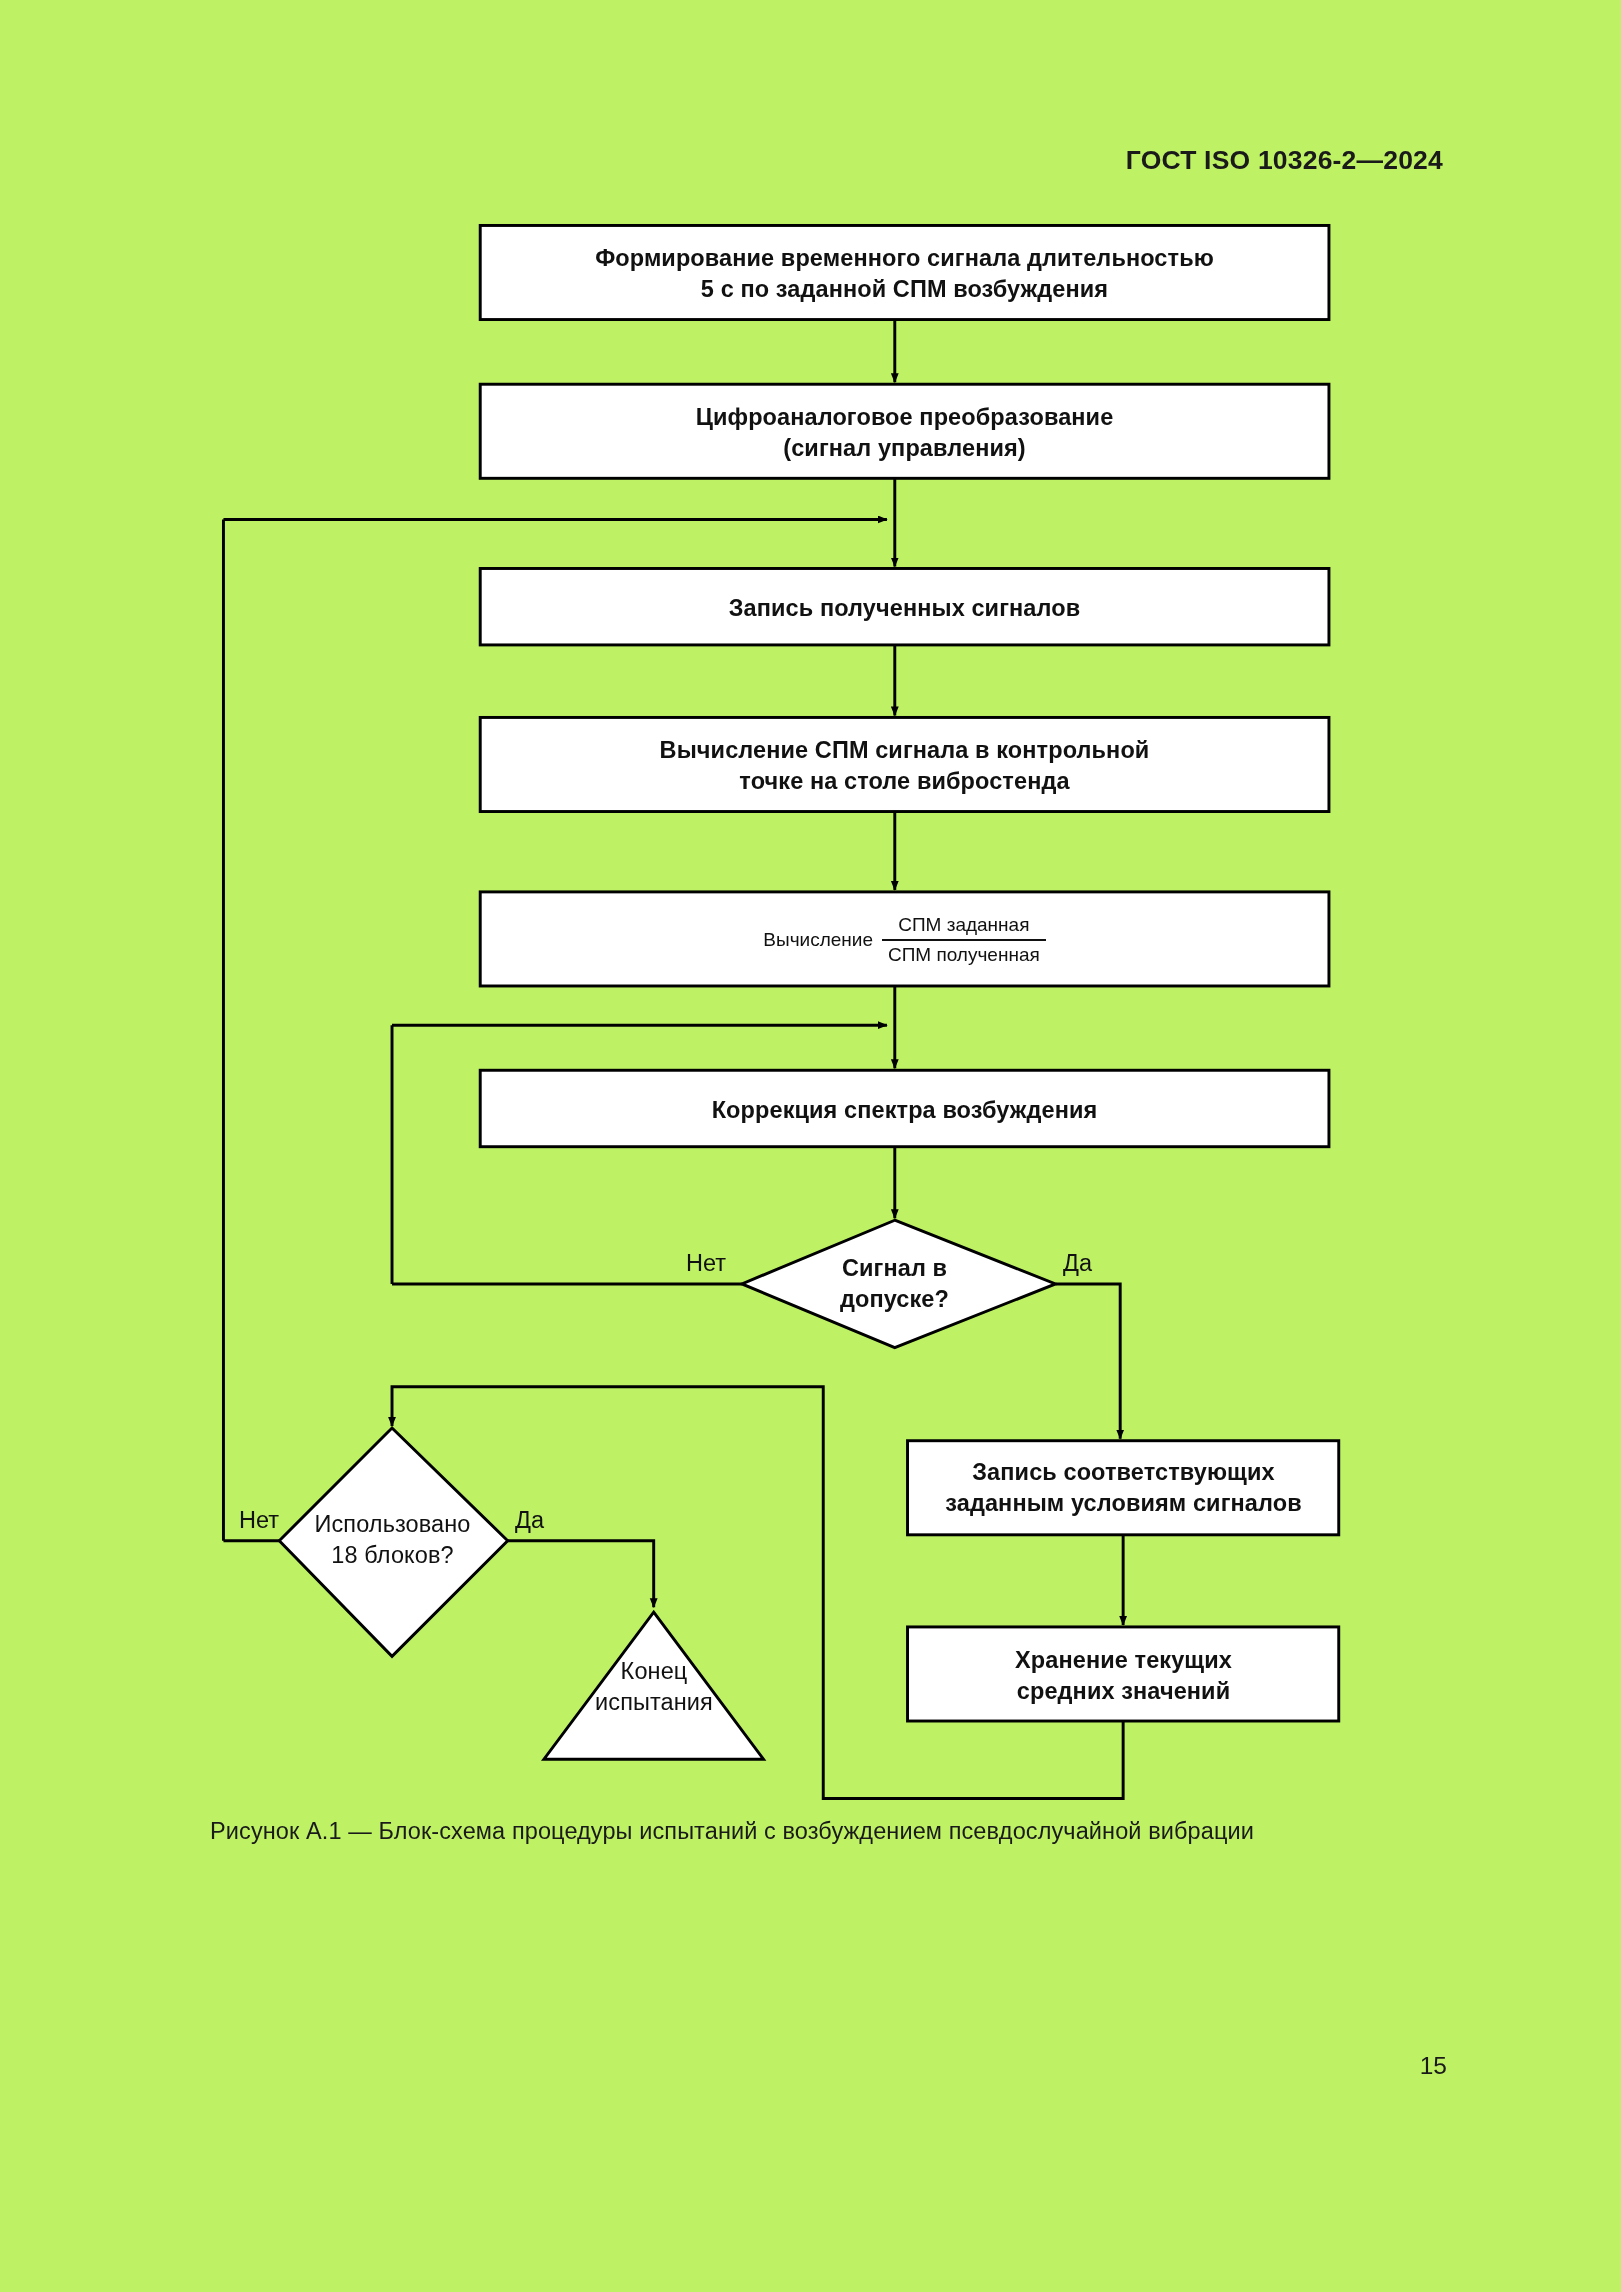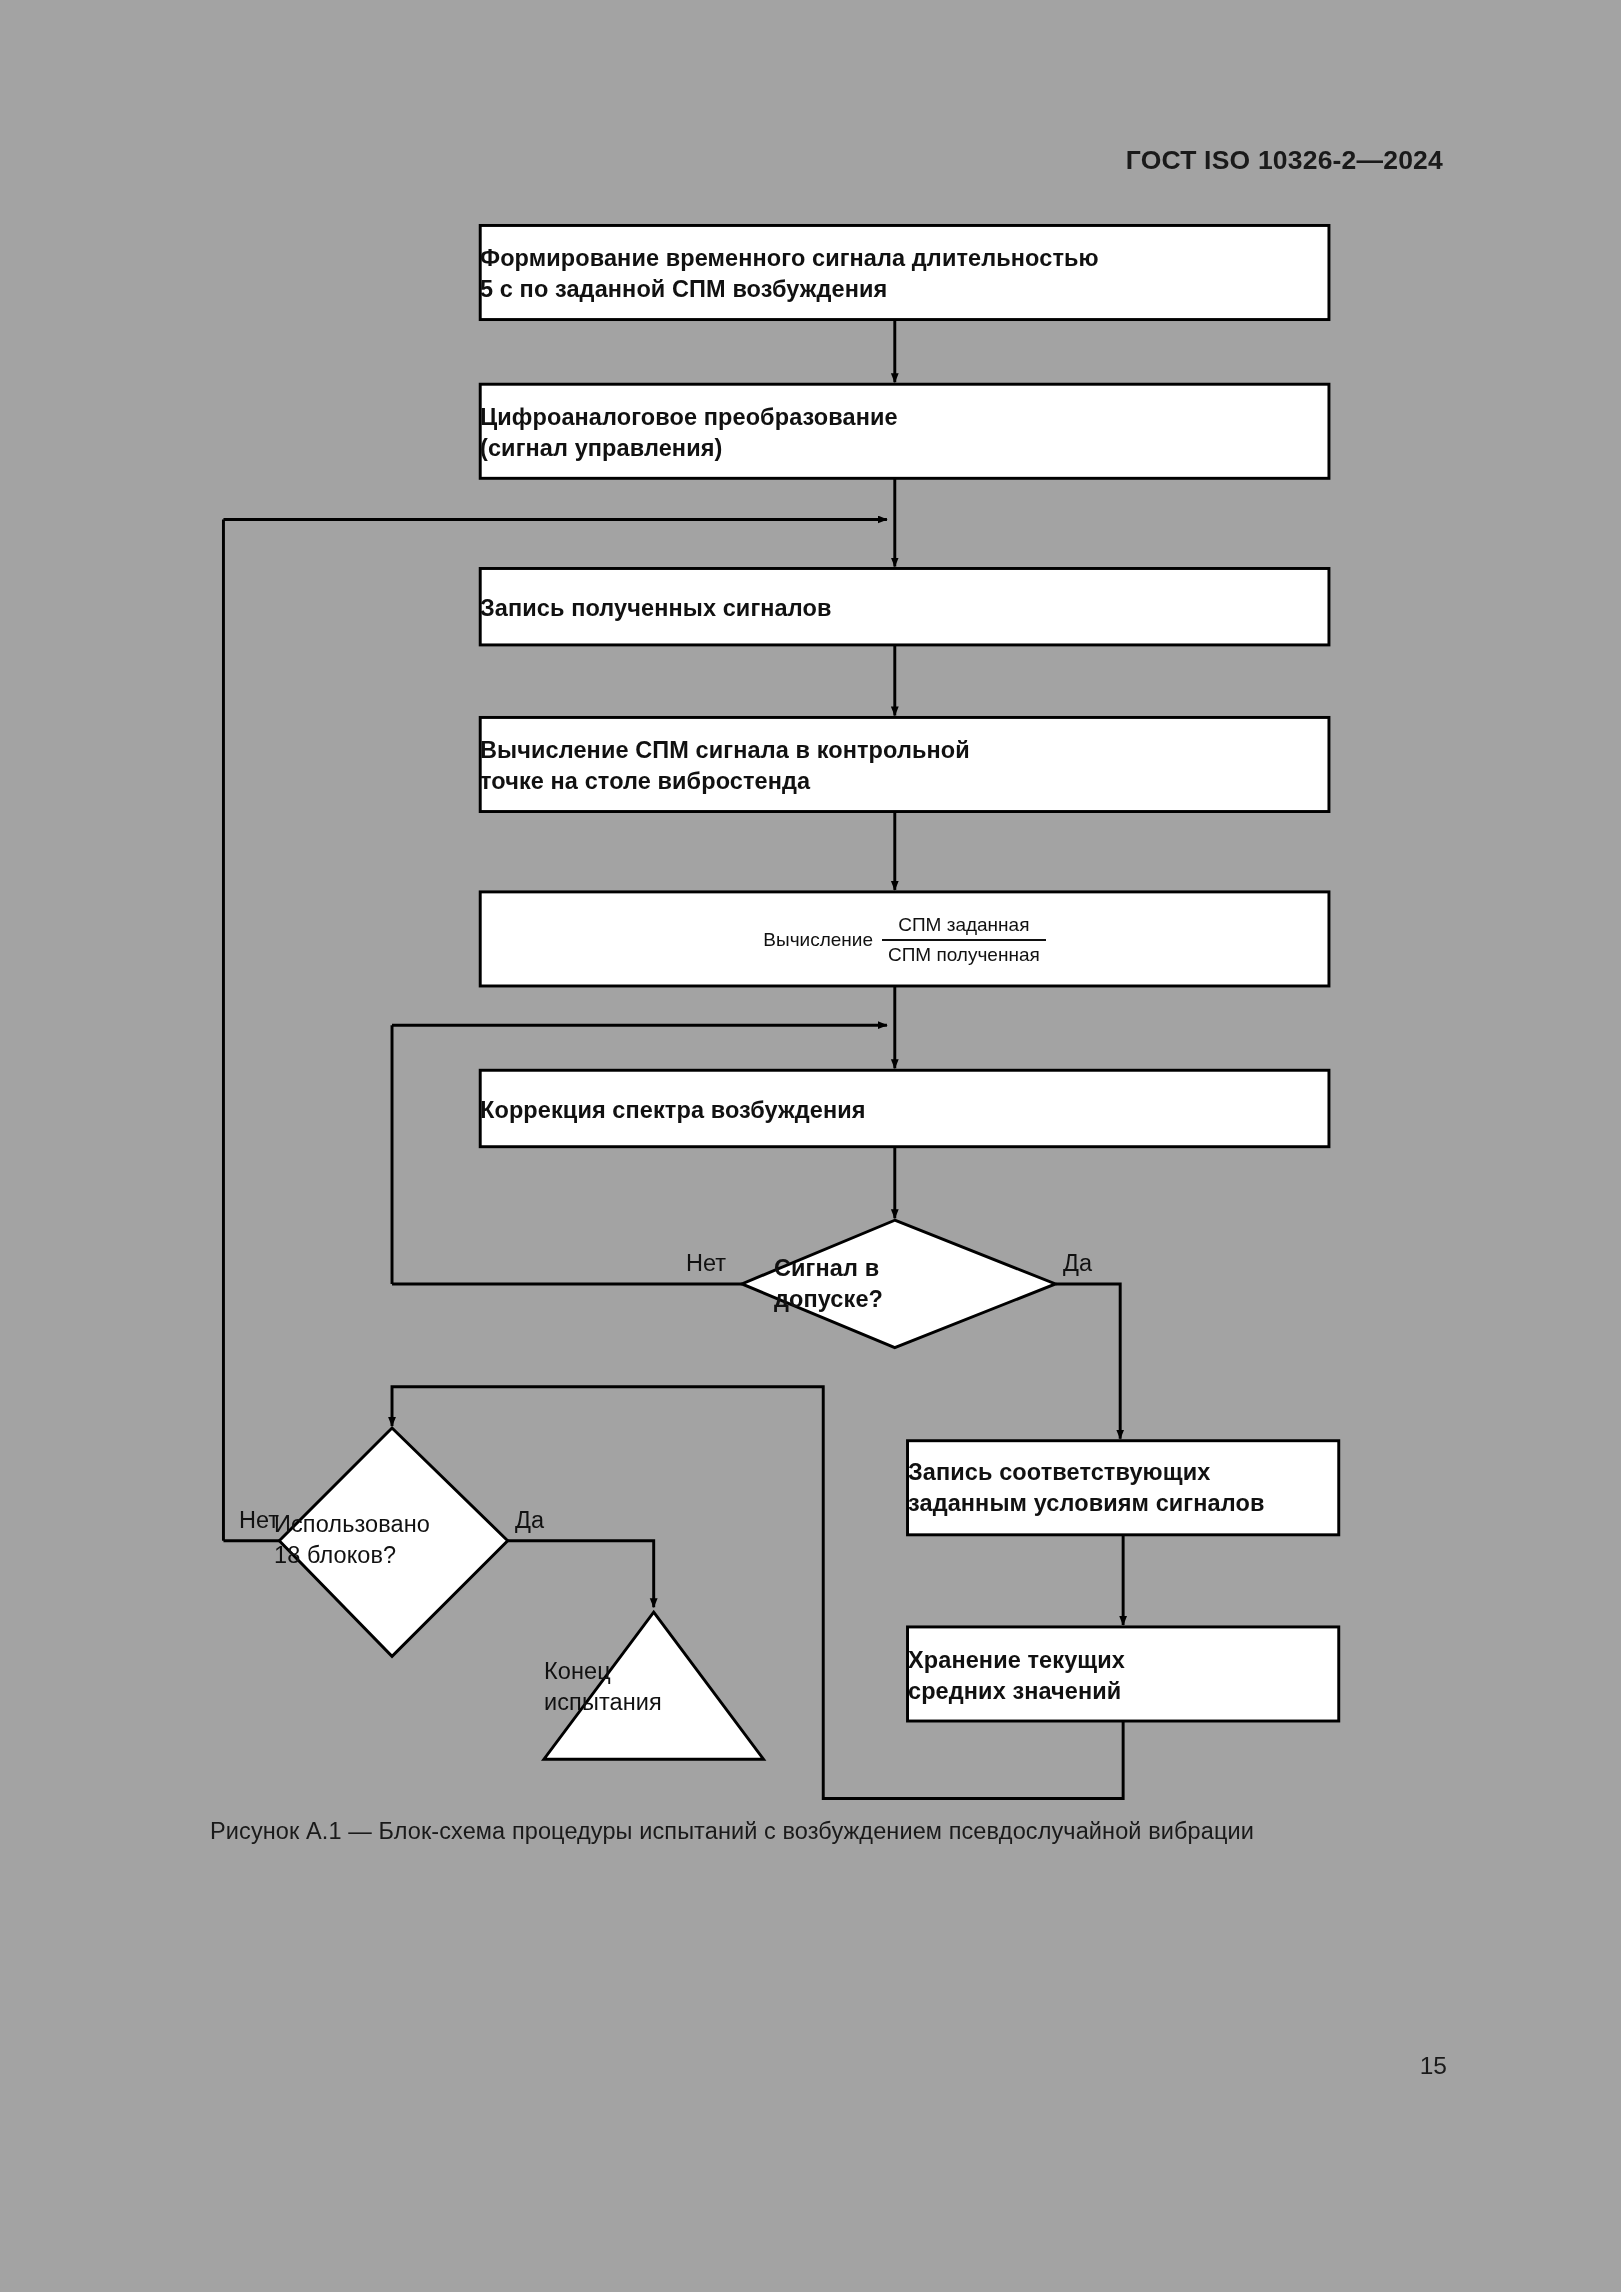--- a/index.html
+++ b/index.html
@@ -11,21 +11,21 @@
     width: 1621px;
     height: 2293px;
     position: relative;
     font-family: "Liberation Sans", sans-serif;
     color: #1a1a1a;
     overflow: hidden;
   }
   .page {
     position: absolute;
     inset: 0;
-    background: #a3a3a3;
+    background: #bef264;
     padding-left: 32px;
   }
   .doc-header {
     position: absolute;
     top: 145px;
     right: 178px;
     font-size: 26.5px;
     font-weight: bold;
     letter-spacing: 0.2px;
     white-space: nowrap;
@@ -59,21 +59,21 @@
   .page-number {
     position: absolute;
     top: 2052px;
     right: 174px;
     font-size: 24.5px;
     color: #1a1a1a;
   }
   
   .node-text {
     position: absolute;
-    text-align: left;
+    text-align: center;
     font-size: 23.5px;
     font-weight: bold;
     color: #111111;
     line-height: 1.33;
     letter-spacing: 0.1px;
     white-space: pre-line;
     pointer-events: none;
   }
   .branch-label {
     position: absolute;

